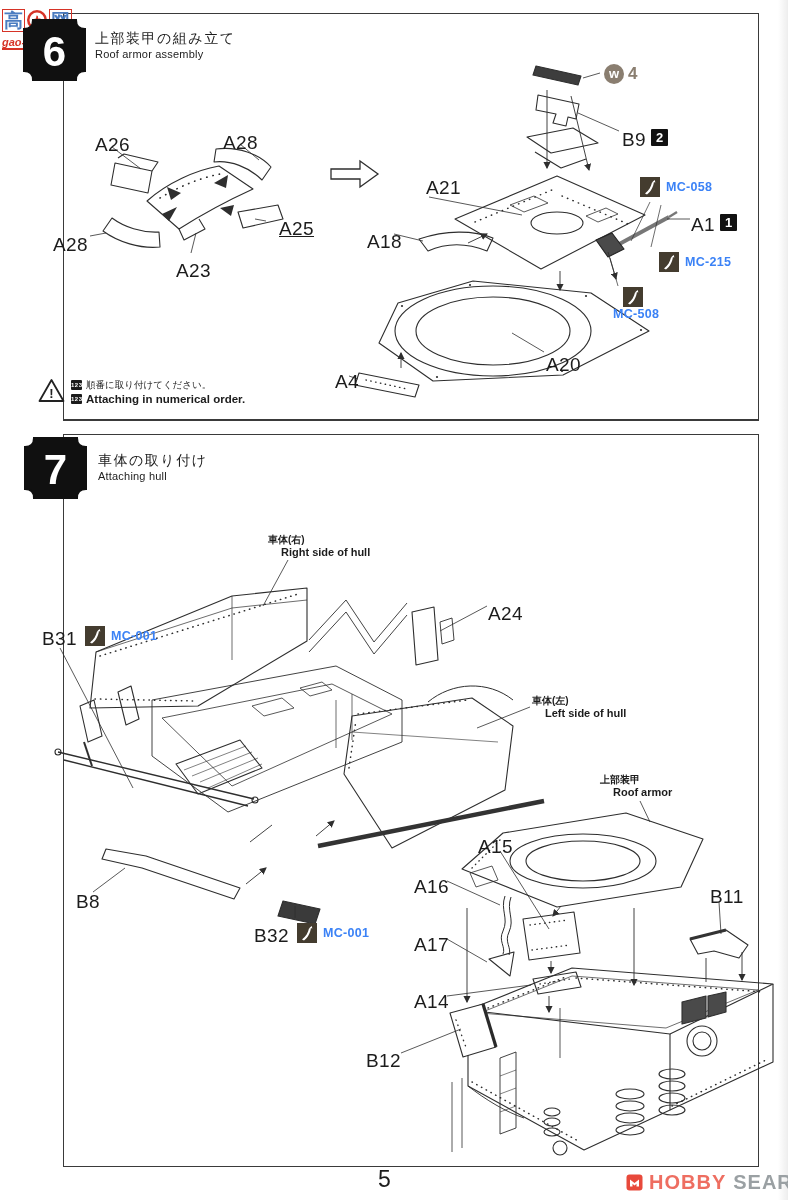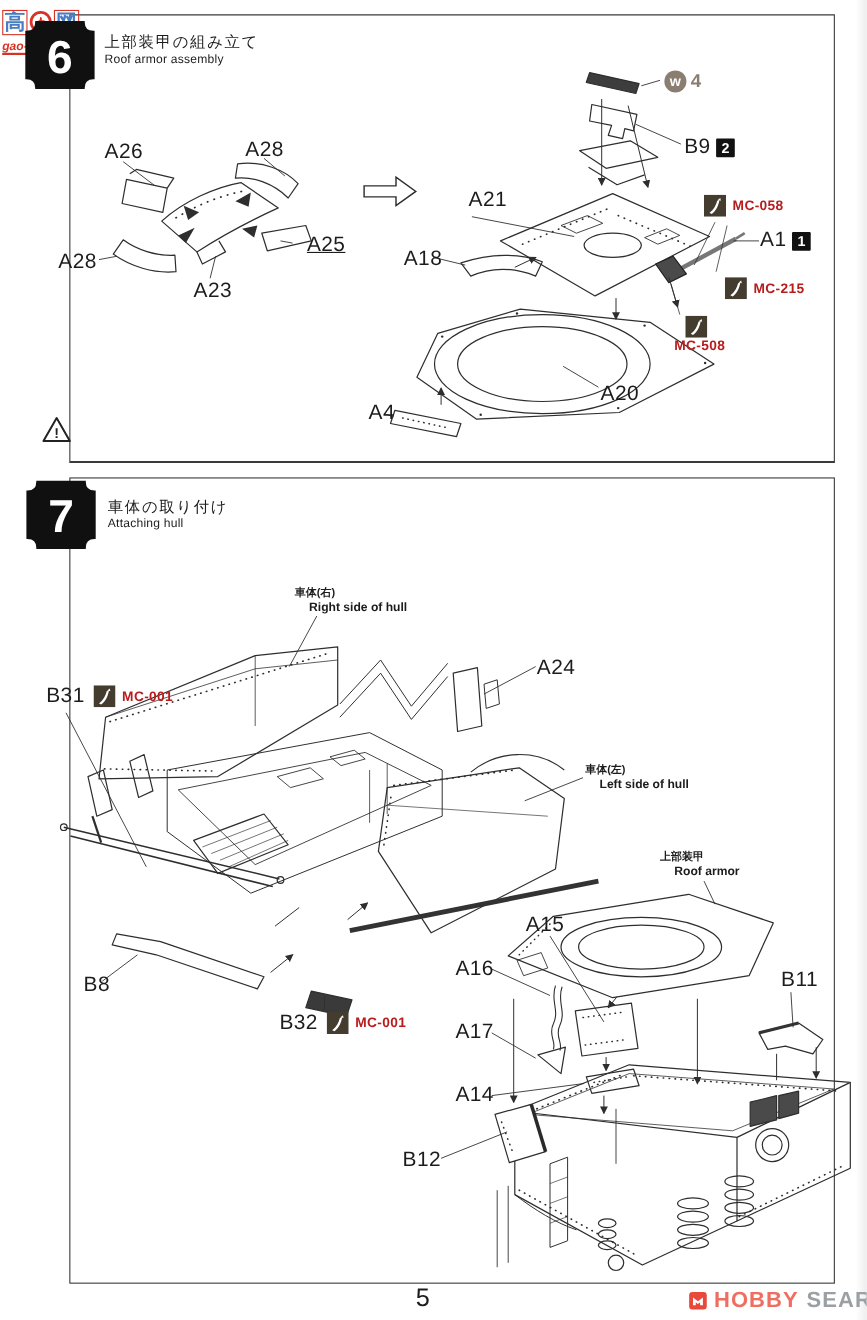--- a/index.html
+++ b/index.html
@@ -7,27 +7,27 @@
         font-family:"Liberation Sans",sans-serif;color:#1c1c1c;}
   .scan-edge{position:absolute;right:0;top:0;width:10px;height:100%;
         background:linear-gradient(to right,rgba(0,0,0,0),rgba(0,0,0,0.07));}
   .panel{position:absolute;border:1.4px solid #3a3a3a;background:transparent;}
   .panel.p6{left:63px;top:13px;width:694px;height:405px;border-bottom-width:2.2px;}
   .panel.p7{left:63px;top:434px;width:694px;height:731px;}
   .badge{position:absolute;width:65px;height:64px;}
   .badge svg{display:block;}
   .hdr-jp{position:absolute;font-size:14px;font-weight:500;letter-spacing:1.5px;}
   .hdr-en{position:absolute;font-size:11px;font-weight:normal;letter-spacing:.2px;}
-  .plabel{position:absolute;font-size:19px;letter-spacing:.4px;white-space:nowrap;}
+  .plabel{position:absolute;font-size:19px;letter-spacing:.4px;white-space:nowrap;margin-top:6px;}
   .qty{display:inline-block;width:17px;height:17px;background:#111;color:#fff;
        font-size:13px;font-weight:bold;text-align:center;line-height:17px;
        vertical-align:1px;margin-left:5px;border-radius:1px;}
   .lblrow{position:absolute;display:flex;align-items:center;white-space:nowrap;}
   .mcbadge{width:20px;height:20px;display:inline-block;}
-  .mctext{font-size:12.5px;font-weight:bold;color:#b91c1c;letter-spacing:.3px;margin-left:6px;}
+  .mctext{font-size:12.5px;font-weight:bold;color:#3b82f6;letter-spacing:.3px;margin-left:6px;}
   .wcircle{position:absolute;width:20px;height:20px;border-radius:50%;background:#8a7e70;
        color:#fff;font-size:13px;font-weight:bold;text-align:center;line-height:19px;}
   .wqty{position:absolute;font-size:17px;font-weight:bold;color:#8a7e70;}
   .anno{position:absolute;white-space:nowrap;line-height:12px;}
   .anno .jp{font-size:10px;font-weight:bold;display:block;}
   .anno .en{font-size:11px;font-weight:bold;display:block;padding-left:13px;}
   .note{position:absolute;left:38px;top:378px;display:flex;align-items:flex-start;}
   .note .lines{margin-left:6px;}
   .noteline{display:flex;align-items:center;height:14px;}
   .ordicon{display:inline-block;width:11px;height:10px;background:#1b1b1b;color:#fff;
@@ -319,20 +319,30 @@
       <path d="M12.5,4.8 L14.8,3 L15.3,5.4 Z" fill="#fff"></path>
     </svg>
     <span class="mctext">MC-508</span>
   </div>
 
   <div class="note">
     <svg width="27" height="25" viewBox="0 0 27 25">
       <path d="M13.5,2 L25.5,23 H1.5 Z" fill="none" stroke="#222" stroke-width="1.8" stroke-linejoin="round"></path>
       <text x="13.5" y="20" text-anchor="middle" font-size="13" font-weight="bold" fill="#222" font-family="Liberation Sans, sans-serif">!</text>
     </svg>
+    <div class="lines">
+      <div class="noteline">
+        <span class="ordicon">123</span>
+        <span class="jp">順番に取り付けてください。</span>
+      </div>
+      <div class="noteline">
+        <span class="ordicon">123</span>
+        <span class="en">Attaching in numerical order.</span>
+      </div>
+    </div>
   </div>
 
   <div class="badge" style="left:23px;top:436px;">
     <svg width="65" height="64" viewBox="0 0 65 64">
       <path d="M11,2 H54 Q54,11 63,11 V53 Q54,53 54,62 H11 Q11,53 2,53 V11 Q11,11 11,2 Z" fill="#101010" stroke="#101010" stroke-width="2"></path>
       <text x="32.5" y="48" text-anchor="middle" fill="#fff" font-size="42" font-weight="bold" font-family="Liberation Sans, sans-serif">7</text>
     </svg>
   </div>
   <div class="hdr-jp" style="left:98px;top:452px;">車体の取り付け</div>
   <div class="hdr-en" style="left:98px;top:470px;">Attaching hull</div>

